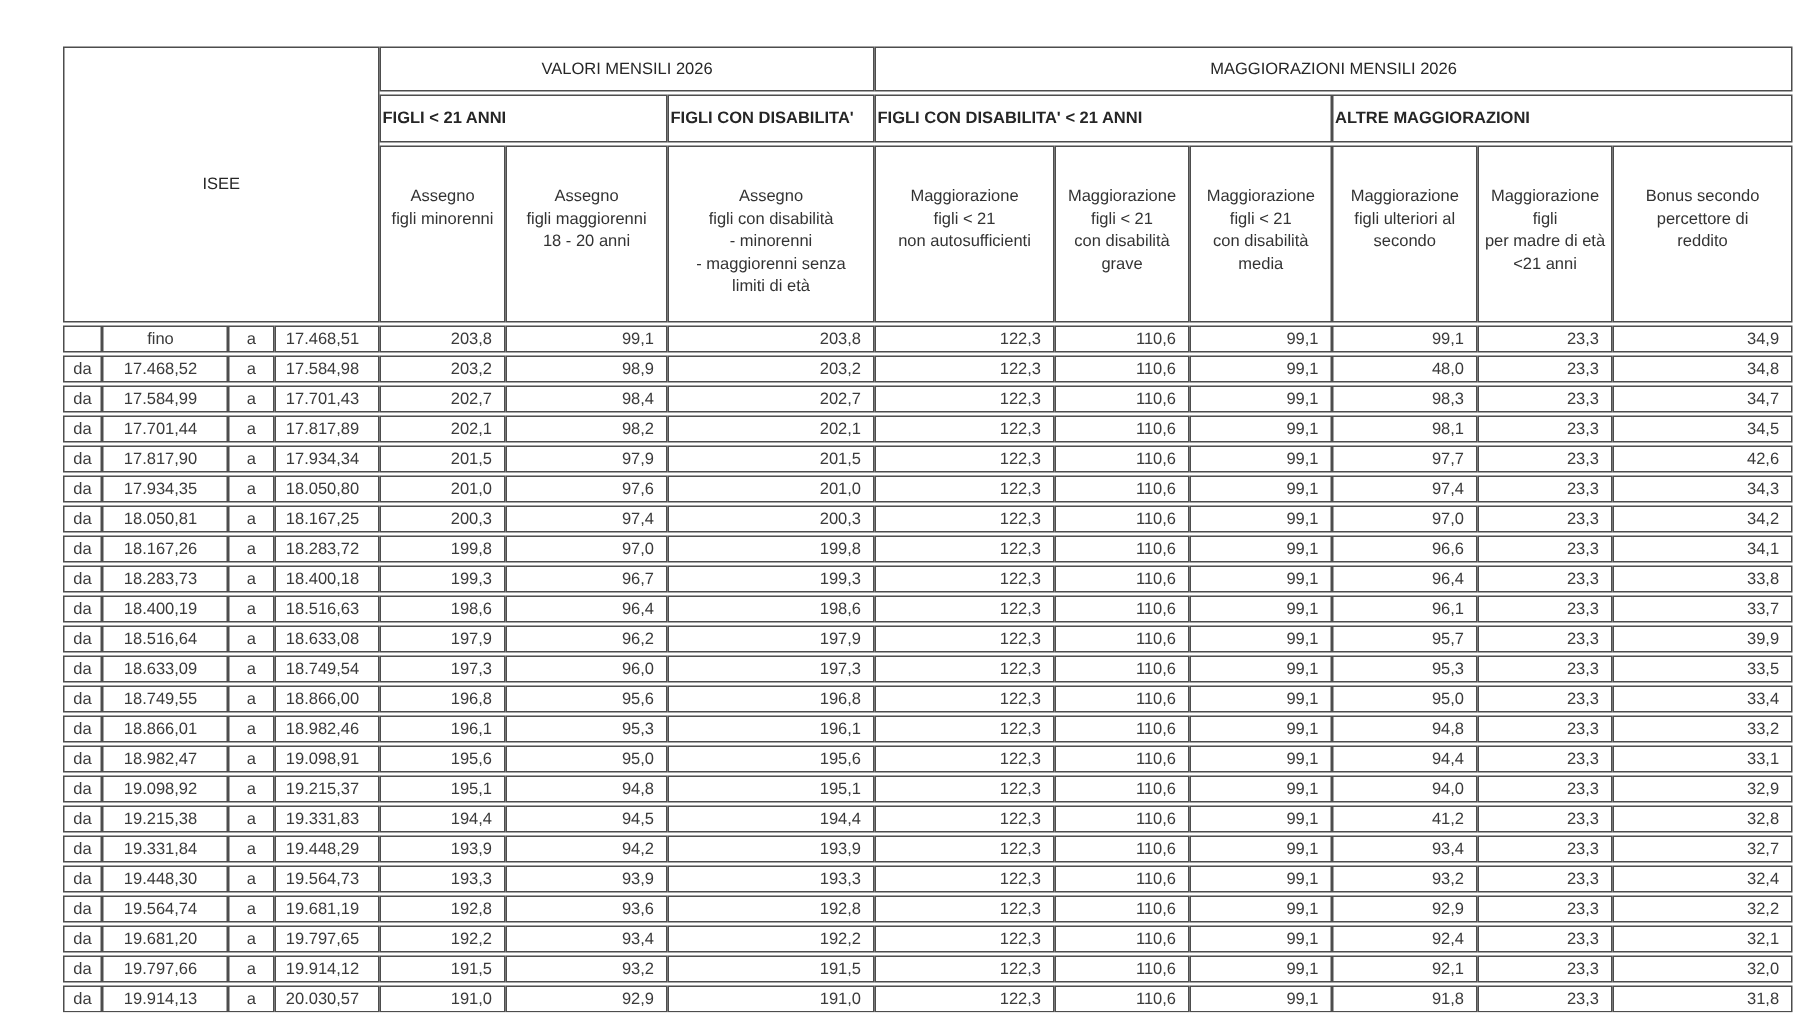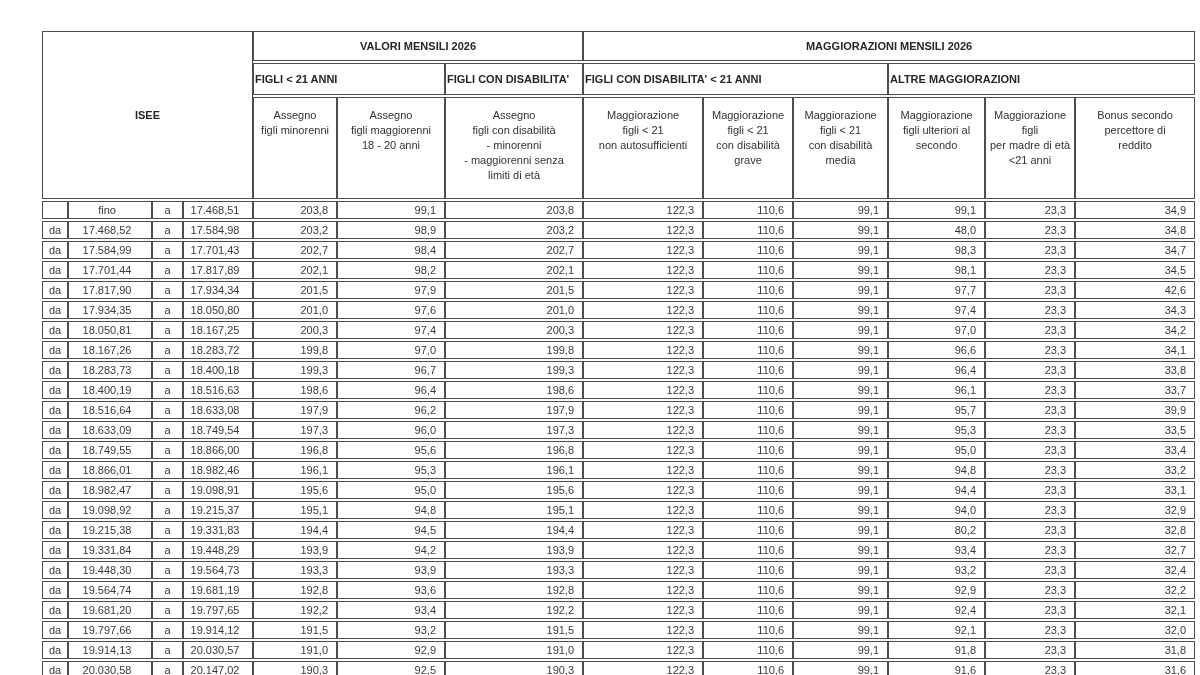--- a/index.html
+++ b/index.html
@@ -9,23 +9,23 @@
   }
   table.isee{
     position:absolute;left:42px;top:29px;width:1153px;
     border-collapse:separate;border-spacing:0 2px;table-layout:fixed;
     background:#ffffff;
   }
   table.isee th,table.isee td{
     border:1px solid #4d4d4d;overflow:hidden;white-space:pre-line;
     font-family:"Liberation Sans",sans-serif;
   }
-  tr.h1 th{height:26px;font-size:11px;font-weight:bold;color:#262626;text-align:center;vertical-align:middle;}
+  tr.h1 th{height:26px;font-size:11px;font-weight:normal;color:#262626;text-align:center;vertical-align:middle;}
   tr.h2 th{height:28px;font-size:11px;font-weight:bold;color:#262626;text-align:left;vertical-align:middle;}
-  tr.h3 th{height:89px;font-size:11px;font-weight:normal;color:#333;text-align:center;vertical-align:top;padding-top:10px;line-height:15px;}
+  tr.h3 th{height:89px;font-size:11px;font-weight:normal;color:#333;text-align:center;vertical-align:top;padding-top:26px;line-height:15px;}
   th.isee-cell{font-size:14px;font-weight:bold;color:#262626;text-align:center;vertical-align:middle;}
   tbody td{height:14px;font-size:11px;line-height:13px;color:#3a3a3a;vertical-align:middle;}
   td.pfx{text-align:center;}
   td.num{text-align:center;padding-right:7px;}
   td.val{text-align:right;padding-right:8px;}
 </style>
 </head>
 <body>
 
 <div class="screen">
@@ -336,21 +336,21 @@
     <td class="pfx">da</td>
     <td class="num">19.215,38</td>
     <td class="pfx">a</td>
     <td class="num">19.331,83</td>
     <td class="val">194,4</td>
     <td class="val">94,5</td>
     <td class="val">194,4</td>
     <td class="val">122,3</td>
     <td class="val">110,6</td>
     <td class="val">99,1</td>
-    <td class="val">80,2</td>
+    <td class="val">41,2</td>
     <td class="val">23,3</td>
     <td class="val">32,8</td>
   </tr>
         <tr>
     <td class="pfx">da</td>
     <td class="num">19.331,84</td>
     <td class="pfx">a</td>
     <td class="num">19.448,29</td>
     <td class="val">193,9</td>
     <td class="val">94,2</td>

